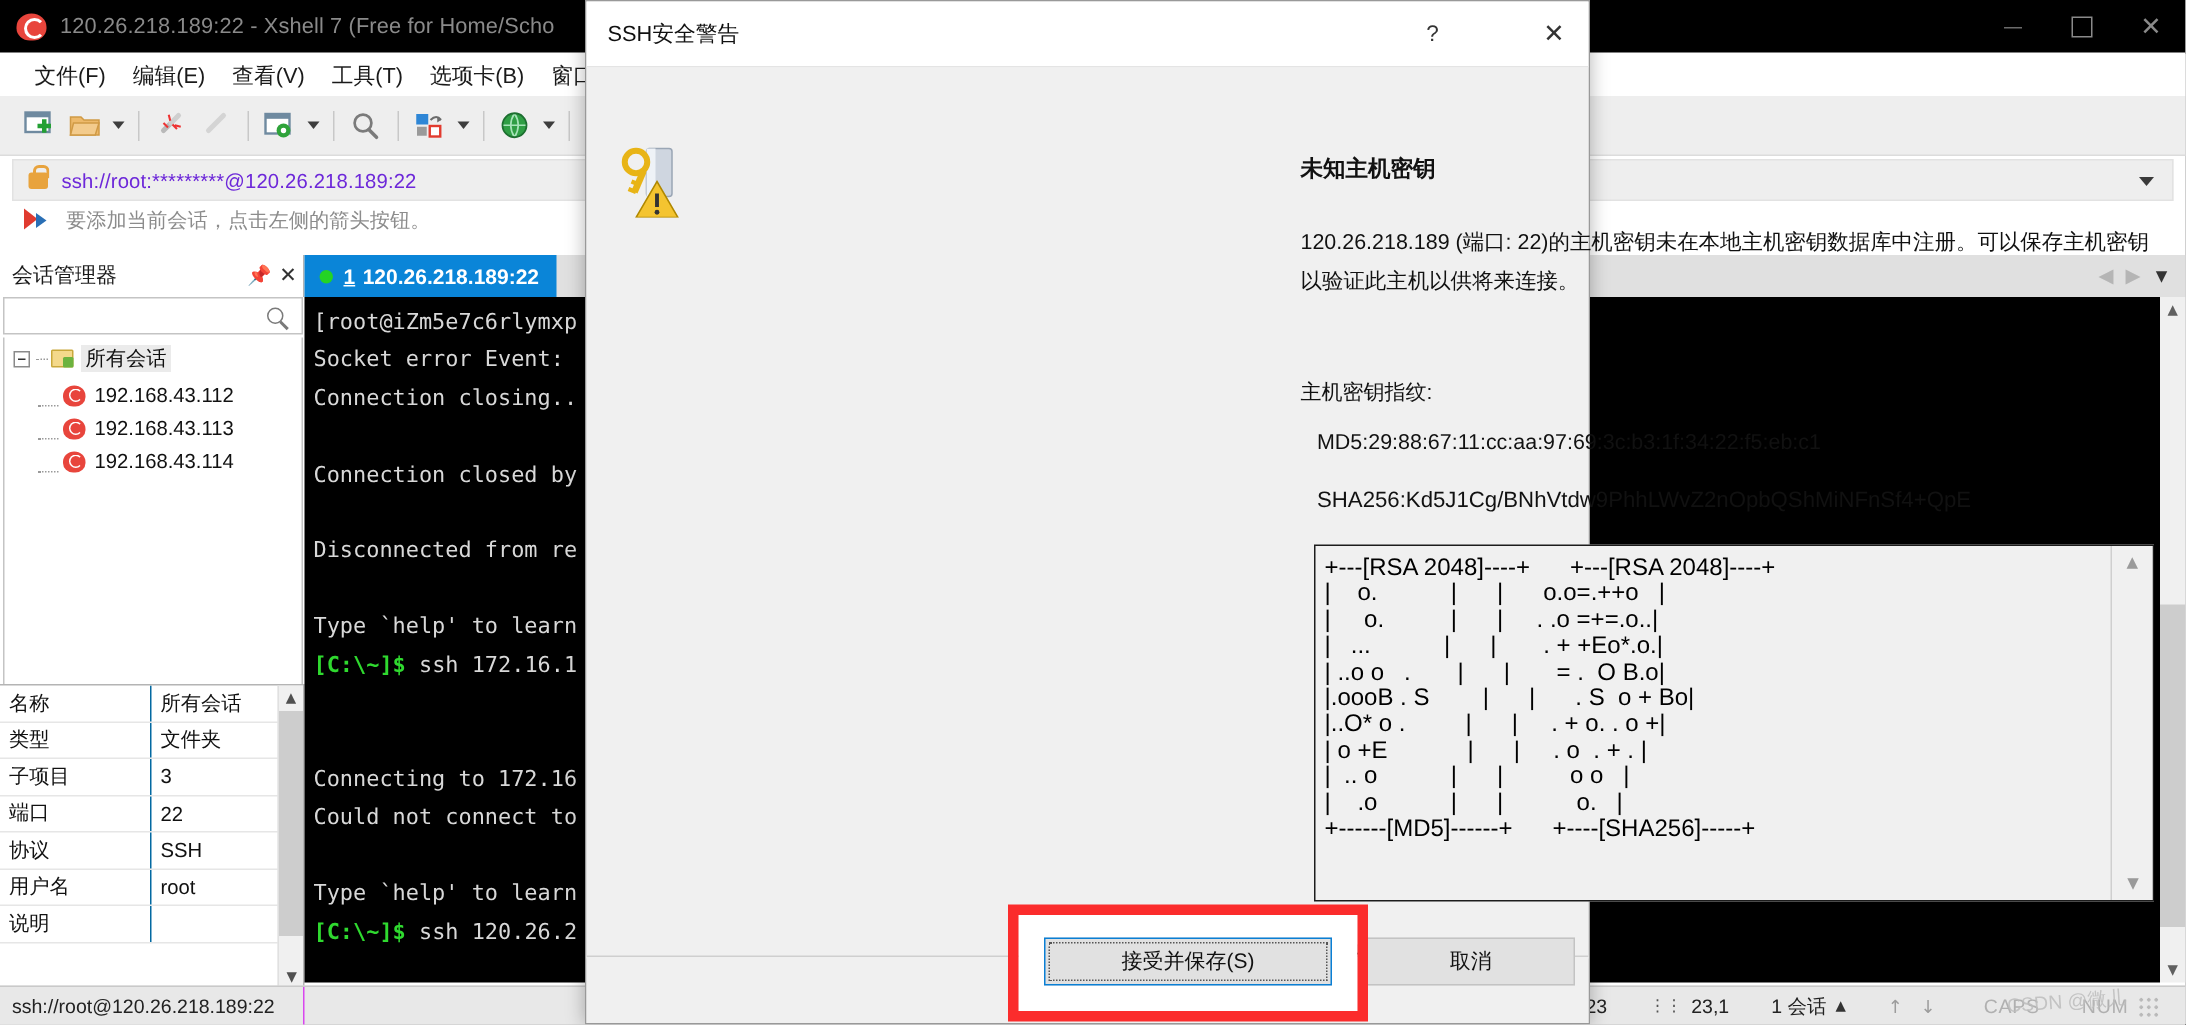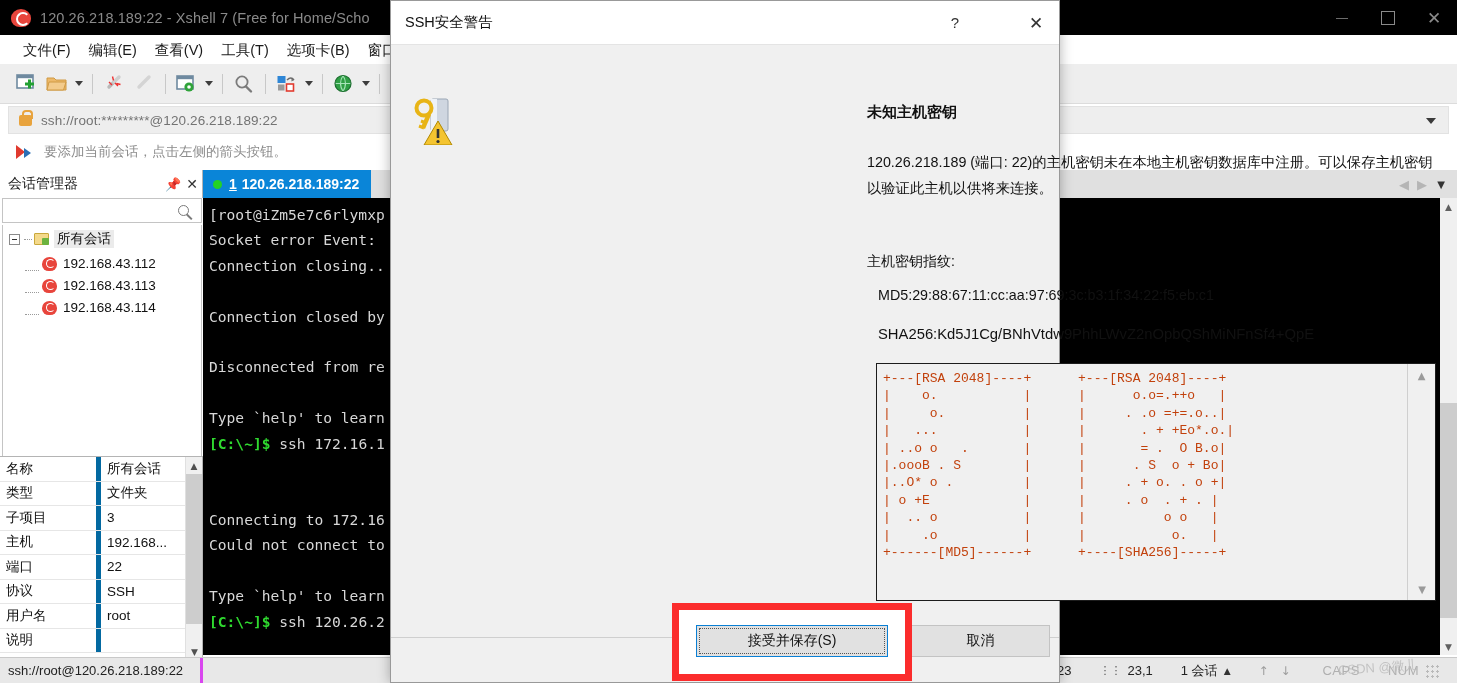--- a/index.html
+++ b/index.html
@@ -86,28 +86,28 @@
     display: flex; align-items: center;
   }
   .lock-icon {
     width: 13px; height: 11px; margin-left: 10px; margin-right: 9px;
     background: #e8a33d; border-radius: 2px; position: relative; flex:none;
   }
   .lock-icon::before {
     content:""; position:absolute; left:3px; top:-5px; width:7px; height:7px;
     border:2px solid #e8a33d; border-bottom:none; border-radius: 4px 4px 0 0;
   }
-  .addr-text { font-size: 13.5px; color: #737373; letter-spacing: .1px; }
+  .addr-text { font-size: 13.5px; color: #6d28d9; letter-spacing: .1px; }
   .addr-caret { position:absolute; right: 12px; top: 11px;
     border-left:5px solid transparent; border-right:5px solid transparent; border-top:6px solid #3a3a3a; }
 
   
   .hintbar {
     position: absolute; left: 8px; top: 138px; width: 1441px; height: 28px;
-    background: #ffffff; display: flex; align-items: center;
+    background: #ffffff; display: flex; 
   }
   .hint-arrow {
     width: 20px; height: 16px; margin-left: 8px; margin-right: 8px; position: relative; flex:none;
   }
   .hint-arrow::before {
     content:""; position:absolute; left:0; top:1px; width:0;height:0;
     border-top:7px solid transparent; border-bottom:7px solid transparent; border-left:9px solid #e03a2f;
   }
   .hint-arrow::after {
     content:""; position:absolute; left:8px; top:4px; width:0;height:0;
@@ -164,21 +164,21 @@
   }
   .snail-sm::after{content:"";position:absolute;left:4px;top:2px;width:7px;height:7px;border:1.5px solid #fff;border-radius:50%;border-right-color:transparent;}
 
   
   .proptable {
     position: absolute; left: 0; top: 456px; width: 203px; height: 203px;
     background: #ffffff; border-top: 1px solid #b4b4b4; border-right: 1px solid #b4b4b4;
     overflow: hidden;
   }
   .prow { display:flex; height: 24.5px; border-bottom: 1px solid #e6e6e6; font-size: 13.5px; }
-  .pkey { width: 101px; padding-left: 6px; display:flex; align-items:center; border-right: 5px solid #0369a1; color:#111; }
+  .pkey { width: 101px; padding-left: 6px; display:flex; align-items:center; border-right: 1px solid #0369a1; color:#111; }
   .pval { flex: 1; padding-left: 6px; display:flex; align-items:center; color:#111; overflow:hidden; white-space:nowrap; }
   .prop-scroll {
     position:absolute; right:0; top:0; width: 17px; height: 203px; background: #f0f0f0;
     border-left: 1px solid #e0e0e0;
   }
   .ps-up, .ps-dn { height: 17px; display:flex;align-items:center;justify-content:center;font-size:9px;color:#505050;font-family:"DejaVu Sans",sans-serif; }
   .ps-thumb { position:absolute; left:0; top:17px; width:17px; height: 150px; background:#cdcdcd; }
   .ps-dn { position:absolute; bottom:0; left:0; width:17px; }
 
   
@@ -213,21 +213,21 @@
   .ts-thumb { position:absolute; left:0; top: 205px; width:17px; height: 215px; background:#cdcdcd; }
   .ts-dn { position:absolute; bottom:0; left:0; width:17px; }
 
   
   .statusbar {
     position: absolute; left: 0; top: 657px; width: 1457px; height: 26px;
     background: #e8e8e8; border-top: 1px solid #c9c9c9;
     display:flex; align-items:center; font-size: 13px; color:#222;
   }
   .sb-left { width: 203px; padding-left: 8px; white-space: nowrap; overflow: hidden;
-    height: 26px; display:flex; align-items:center; border-right:3px solid #d946ef; background:#e8e8e8;}
+    height: 26px; display:flex; align-items:center; border-right:1px solid #d946ef; background:#e8e8e8;}
   .sb-mid { flex: 1; }
   .sb-seg { display:flex; align-items:center; gap:6px; padding: 0 14px; white-space:nowrap; }
   .sb-ico { color:#555; font-size: 11px; font-family:"DejaVu Sans",sans-serif; }
   .sb-caret { color:#333; font-size: 9px; font-family:"DejaVu Sans",sans-serif;}
   .sb-updn { color:#9c9c9c; font-size: 12px; font-family:"DejaVu Sans",sans-serif; letter-spacing:4px;}
   .sb-flag { color:#b0b0b0; letter-spacing: .5px; }
   .sb-grip { width:14px; height:14px; margin-right:4px; opacity:.5;
     background: radial-gradient(circle, #8a8a8a 1px, transparent 1.2px) 0 0/5px 5px; }
   .watermark {
     position: absolute; left: 1338px; top: 659px; font-size: 13px; color: #bdbdbd;
@@ -266,22 +266,22 @@
   .dlg-md5  { position:absolute; left: 487px; top: 242px; font-size: 14.3px; color:#111; }
   .dlg-sha  { position:absolute; left: 487px; top: 281px; font-size: 14.8px; color:#111; }
 
   .art-box {
     position:absolute; left: 485px; top: 318px; width: 560px; height: 238px;
     background: #f0f0f0; border: 1px solid #1c1c1c;
   }
   .art-inner {
     position:absolute; left:0; top:0; right: 28px; bottom: 0;
     padding: 6px 0 0 6px;
-    font-family: Liberation Mono, monospace;
-    font-size: 13px; line-height: 17.4px; color: #c2410c; white-space: pre;
+    font-family: Liberation Sans, sans-serif;
+    font-size: 16px; line-height: 17.4px; color: #000000; white-space: pre;
     overflow: hidden;
   }
   .art-scroll { position:absolute; right: 0; top: 0; width: 28px; height: 236px; background:#f0f0f0;
      border-left: 1px solid #cfcfcf; }
   .as-up,.as-dn { height: 22px; display:flex;align-items:center;justify-content:center;
      font-size: 10px; color:#9a9a9a; font-family:"DejaVu Sans",sans-serif; }
   .as-dn { position:absolute; bottom:0; left:0; width:28px; }
 
   .dlg-q { position:absolute; left: 476px; top: 582px; font-size: 14.3px; color:#111; }
 
@@ -459,24 +459,20 @@
       <div class="pkey">名称</div>
       <div class="pval">所有会话</div>
     </div>
     <div class="prow">
       <div class="pkey">类型</div>
       <div class="pval">文件夹</div>
     </div>
     <div class="prow">
       <div class="pkey">子项目</div>
       <div class="pval">3</div>
-    </div>
-    <div class="prow">
-      <div class="pkey">主机</div>
-      <div class="pval">192.168...</div>
     </div>
     <div class="prow">
       <div class="pkey">端口</div>
       <div class="pval">22</div>
     </div>
     <div class="prow">
       <div class="pkey">协议</div>
       <div class="pval">SSH</div>
     </div>
     <div class="prow">

